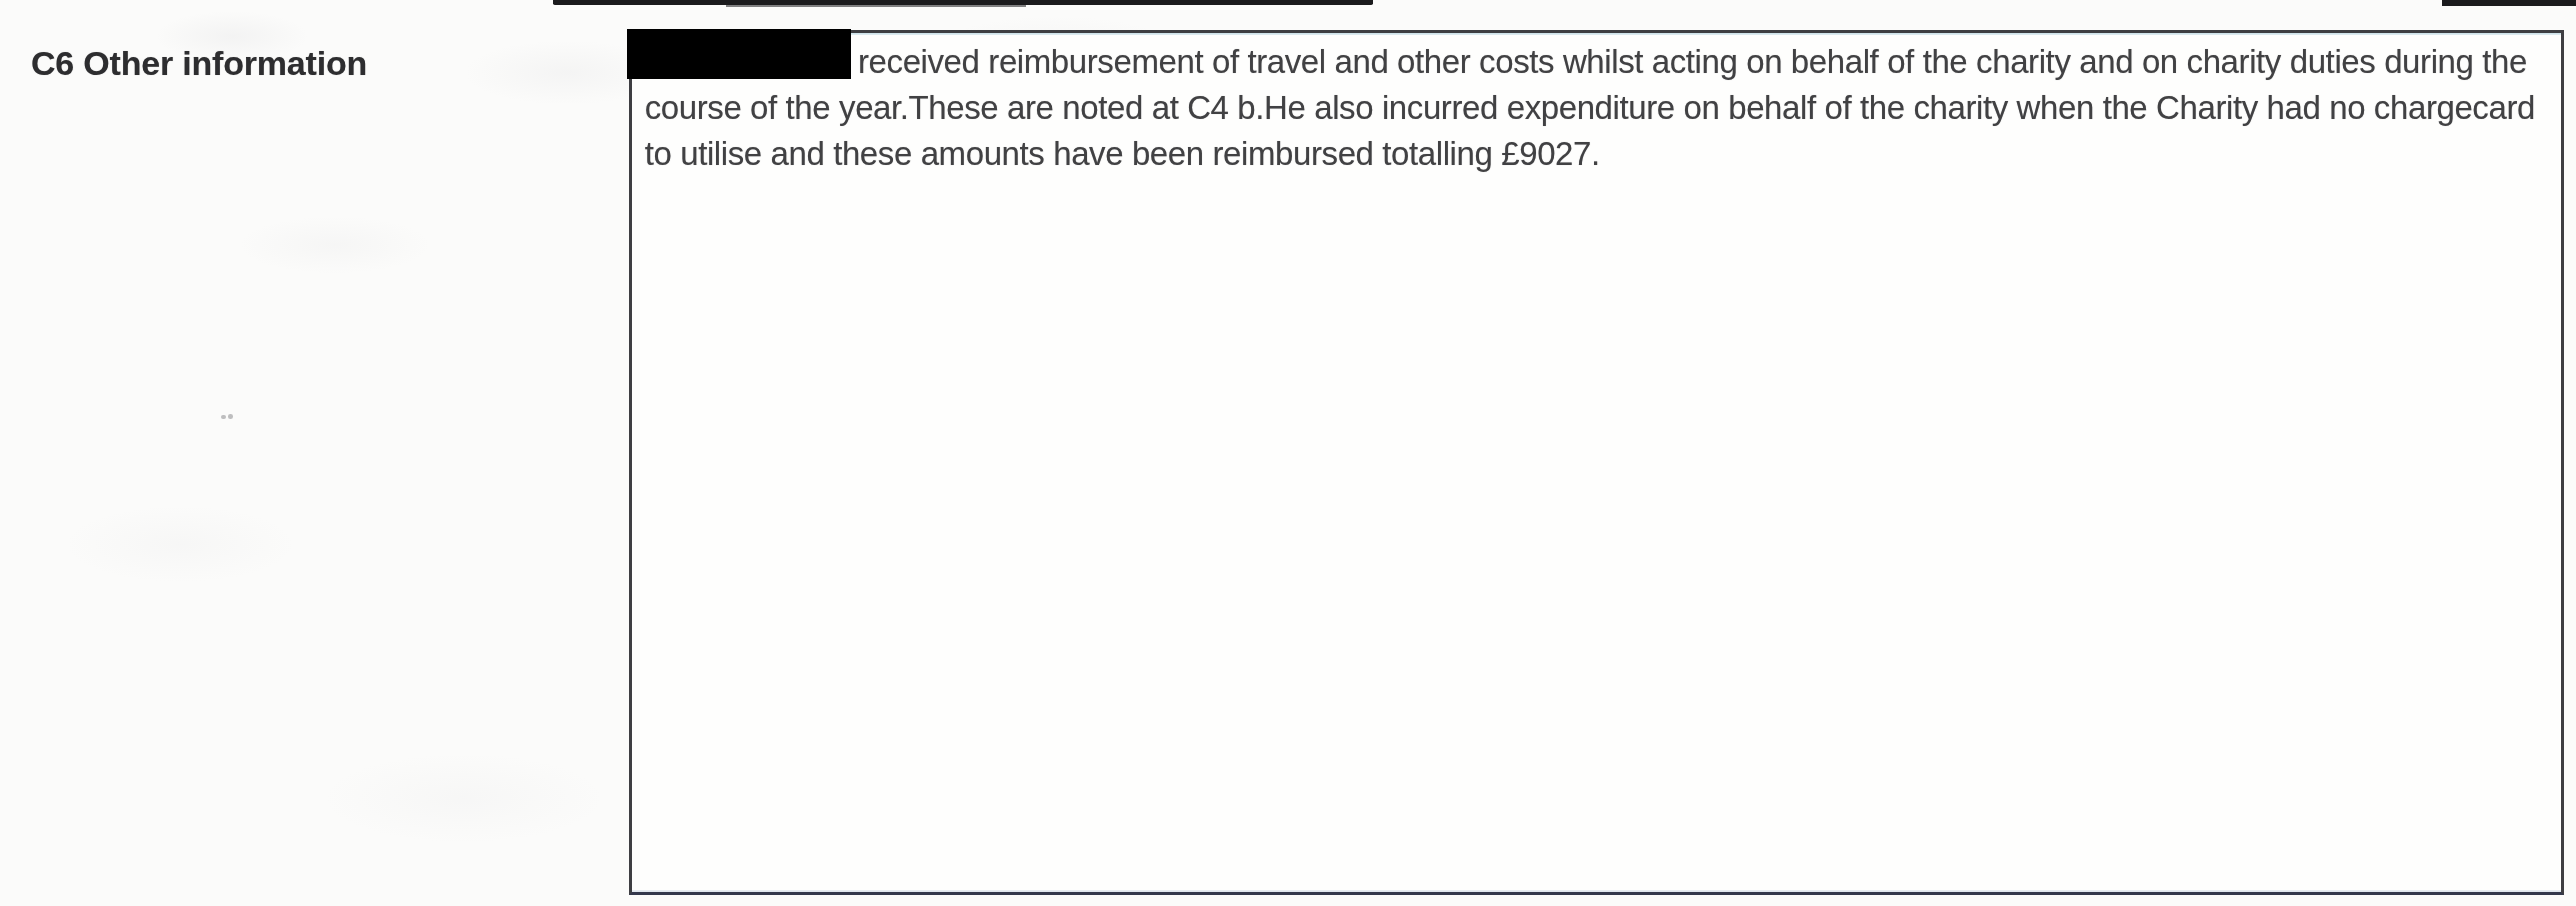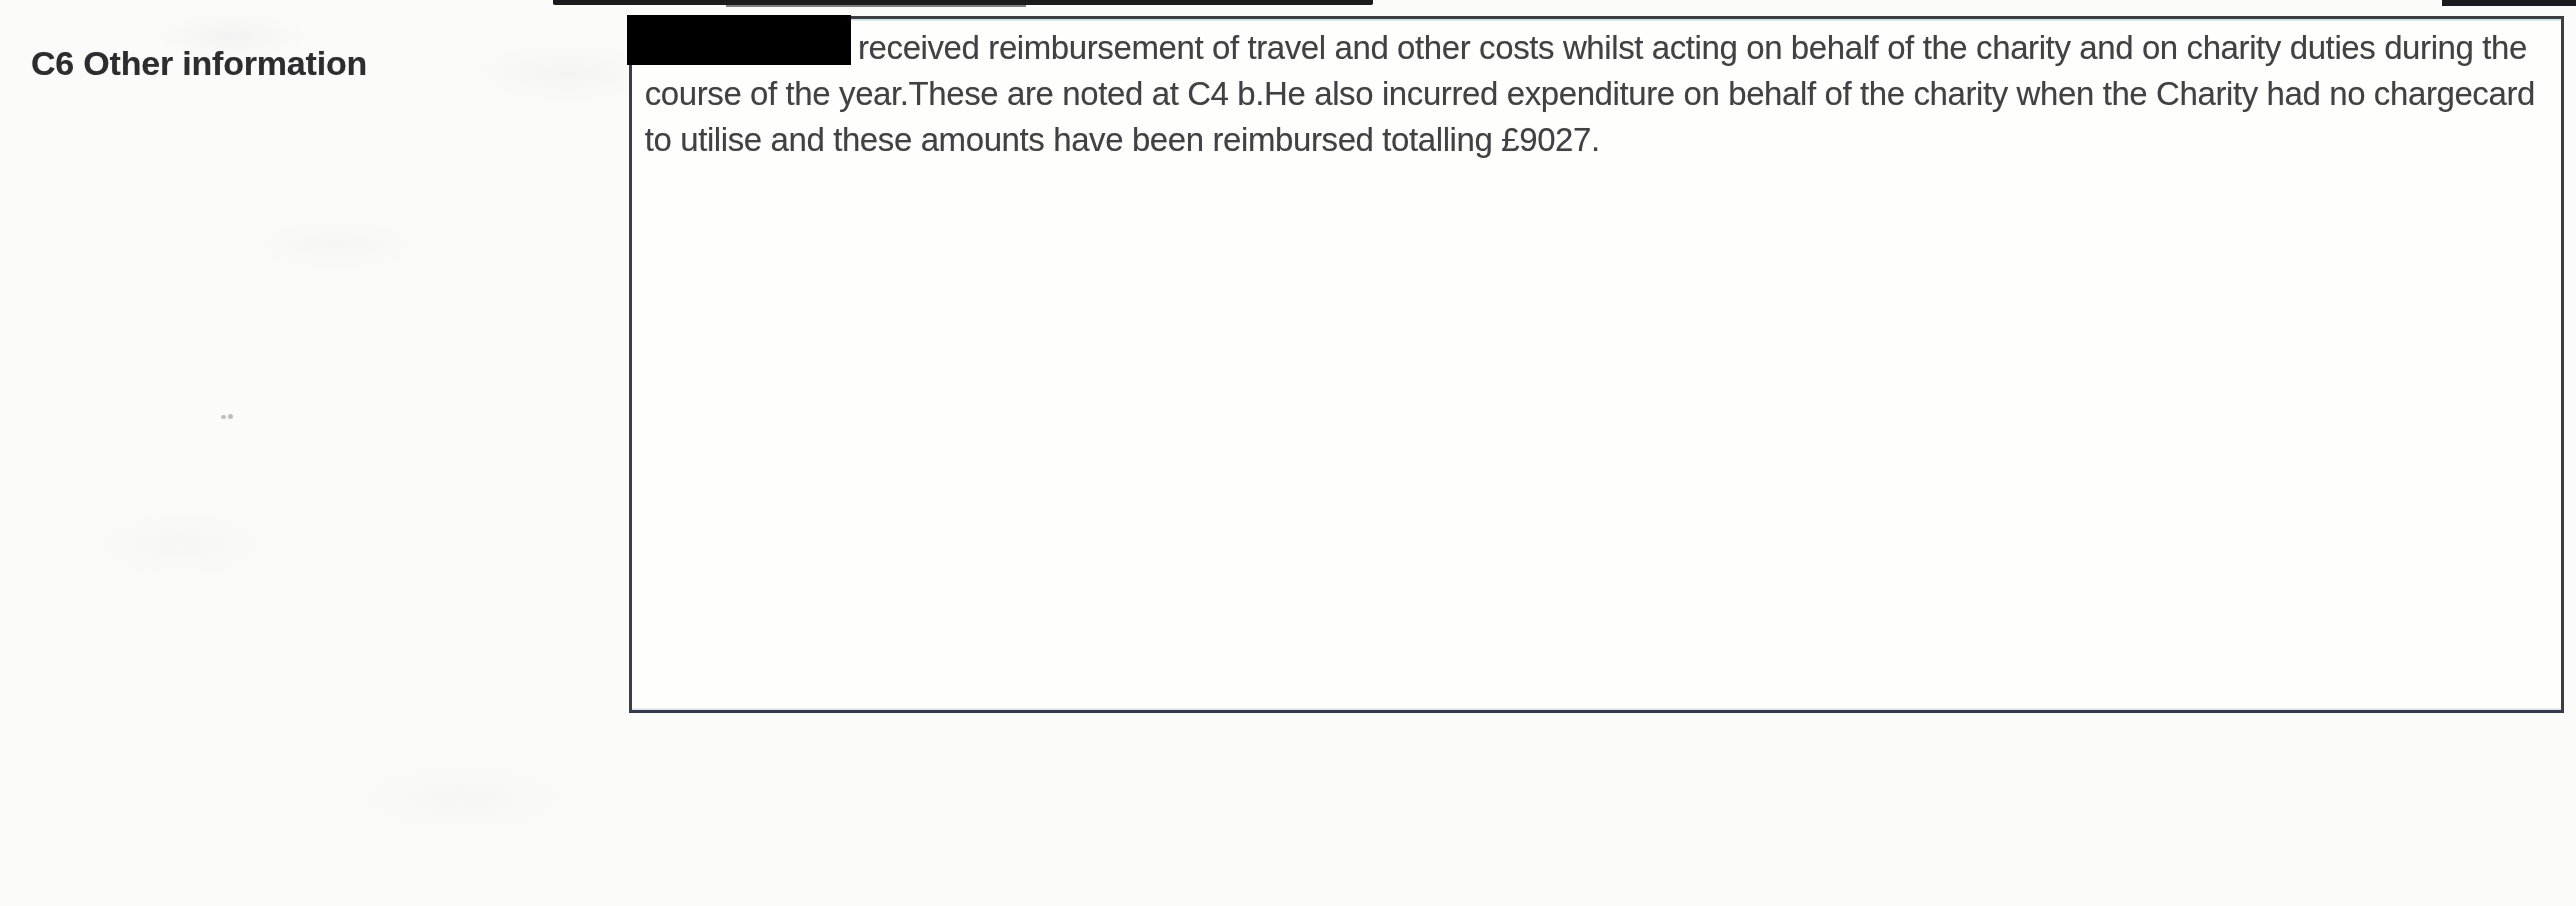--- a/index.html
+++ b/index.html
@@ -54,23 +54,23 @@
     font-weight:bold;
     letter-spacing:-0.2px;
     color:var(--label_text);
     text-shadow:0 0 0.9px rgba(45,45,47,0.35);
     white-space:nowrap;
   }
 
   .response-box{
     position:absolute;
     left:629px;
-    top:16px;
+    top:30px;
     width:1935px;
-    height:697px;
+    height:865px;
     background:var(--box_background);
     border:3.6px solid var(--box_border);
     border-bottom-color:#34384c;
     box-shadow:
       inset 0 1.8px 0 var(--top_edge_highlight),
       inset 0 -1.8px 0 rgba(170,185,210,0.35);
     padding:6.4px 12.7px;
     font-size:33px;
     line-height:46px;
     letter-spacing:-0.4px;

